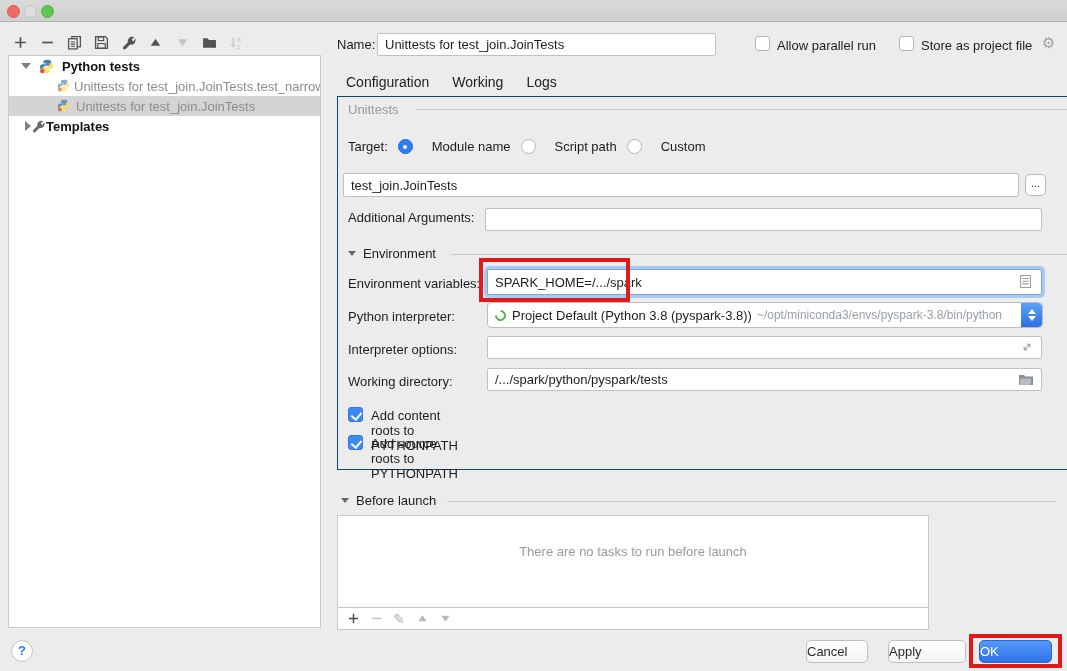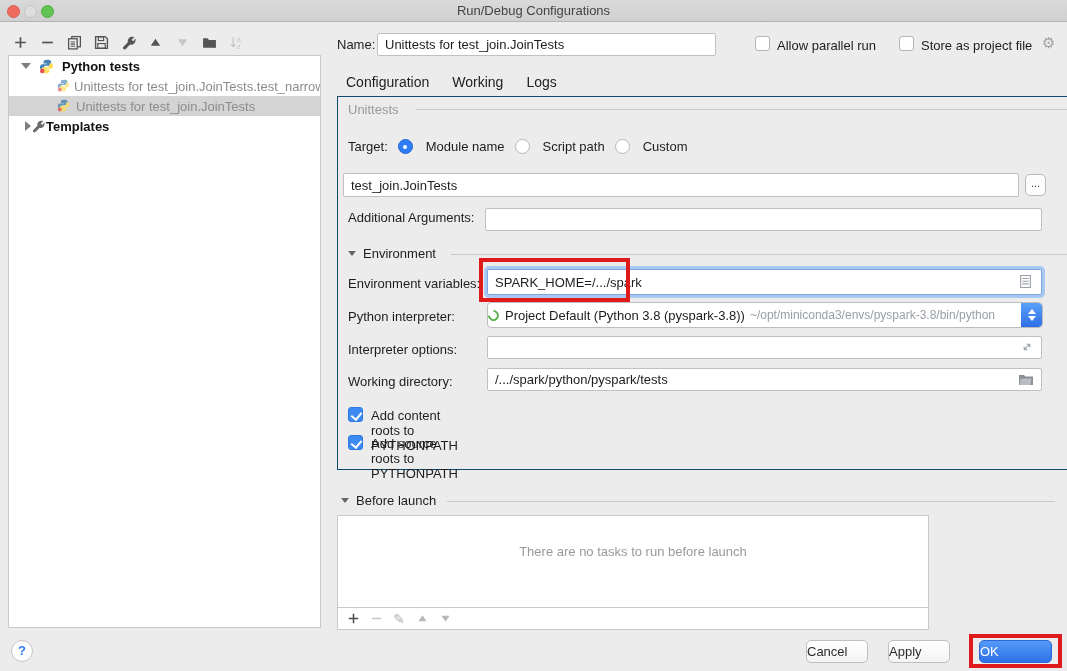--- a/index.html
+++ b/index.html
@@ -51,32 +51,32 @@
   .content-box { position:absolute; left:337px; top:96px; width:860px; height:374px; border:1px solid #0c4a6e; background:#ececec; }
   .grp-label { position:absolute; left:10px; top:5px; font-size:13px; color:#999; }
   .grp-line { position:absolute; top:12px; height:1px; background:#c9c9c9; }
   .row-label { position:absolute; font-size:13px; }
   .field { position:absolute; background:#fff; border:1px solid #c0c0c0; border-radius:2px; font-size:13px; padding:0 7px; font-family:inherit; color:#1d1d1f; }
 
   .target-row { position:absolute; left:10px; top:42px; display:flex; align-items:center; gap:10px; font-size:13px;text-align:right; }
   .radio { width:15px; height:15px; border-radius:50%; border:1px solid #b6b6b6; background:#fff; display:inline-block; position:relative; }
   .radio.on { background:#2e7cf6; border-color:#2668d6; }
   .radio.on::after { content:""; position:absolute; left:4.5px; top:4.5px; width:4px; height:4px; border-radius:50%; background:#fff; }
-  .ropt { display:flex; align-items:center; gap:13px; }
+  .ropt { display:flex; align-items:center; gap:19px; }
 
   .browse-btn { position:absolute; left:687px; top:77px; width:21px; height:22px; border:1px solid #b9b9b9; border-radius:5px; background:#fdfdfd; font-size:11px; color:#444; text-align:center; line-height:17px; }
 
   .env-hdr-tri { width:0; height:0; border-left:4.5px solid transparent; border-right:4.5px solid transparent; border-top:5.5px solid #666; position:absolute; }
   .sec-title { position:absolute; font-size:13px; color:#1d1d1f; }
   .sec-line { position:absolute; height:1px; background:#c9c9c9; }
 
   .env-field { left:149px; top:172px; width:555px; height:26px; border:1px solid #7aa7e0; box-shadow:0 0 0 3px #a9c9f2; }
   .field-icon-right { position:absolute; display:flex; }
 
-  .combo { position:absolute; left:149px; top:205px; width:556px; height:26px; background:#fff; border:1px solid #bdbdbd; border-radius:4px; display:flex; align-items:center; overflow:hidden; }
+  .combo { position:absolute; left:149px; top:205px; width:556px; height:26px; background:#fff; border:1px solid #bdbdbd; border-radius:4px; display:flex; align-items:center; padding-left:7px; overflow:hidden; }
   .conda-ring { width:11px; height:11px; border-radius:50%; border:2px solid #59b04c; border-left-color:transparent; transform:rotate(45deg); flex:none; }
   .combo-main { font-size:13px; margin-left:6px; white-space:nowrap; }
   .combo-path { font-size:12px; color:#9aa0a6; margin-left:5px; white-space:nowrap; }
   .stepper { position:absolute; right:0; top:0; width:21px; height:24px; background:linear-gradient(#5aa0f8,#2d6fe8); border-radius:0 4px 4px 0; display:flex; flex-direction:column; align-items:center; justify-content:center; gap:2px; }
   .st-up { width:0;height:0;border-left:4px solid transparent;border-right:4px solid transparent;border-bottom:5px solid #fff; }
   .st-dn { width:0;height:0;border-left:4px solid transparent;border-right:4px solid transparent;border-top:5px solid #fff; }
 
   .cb-row-label { font-size:13px; position:absolute; left:23px; top:1px; }
   .cbrow { position:absolute; left:10px; }
 
@@ -97,21 +97,20 @@
   .red1 { left:479px; top:258px; width:151px; height:44px; }
   .red2 { left:969px; top:634px; width:93px; height:34px; }
 </style>
 </head>
 <body>
 
 <div class="titlebar">
   <span class="tl red"></span>
   <span class="tl gray"></span>
   <span class="tl green"></span>
-  <div class="title">Run/Debug Configurations</div>
 </div>
 
 <div class="left-toolbar">
   <span class="tbtn">
     <svg width="15" height="15" viewBox="0 0 14 14">
         <path d="M7 2v10M2 7h10" stroke="#545454" stroke-width="1.6" fill="none"></path>
       </svg>
     </span>
   <span class="tbtn">
     <svg width="15" height="15" viewBox="0 0 14 14">
@@ -324,17 +323,17 @@
     <span class="tbtn">
       <svg width="13" height="13" viewBox="0 0 14 14">
           <path d="M7 10.5L2.6 4h8.8z" fill="#b8b8b8"></path>
         </svg>
       </span>
   </div>
 </div>
 
 <div class="help-btn">?</div>
 <div class="btn" style="left:806px; width:62px;">Cancel</div>
-<div class="btn" style="left:888px; width:62px;">Apply</div>
+<div class="btn" style="left:888px; width:78px;">Apply</div>
 <div class="btn primary" style="left:979px; width:73px;">OK</div>
 
 <div class="annotation red1"></div>
 <div class="annotation red2"></div>
 
 </body></html>

